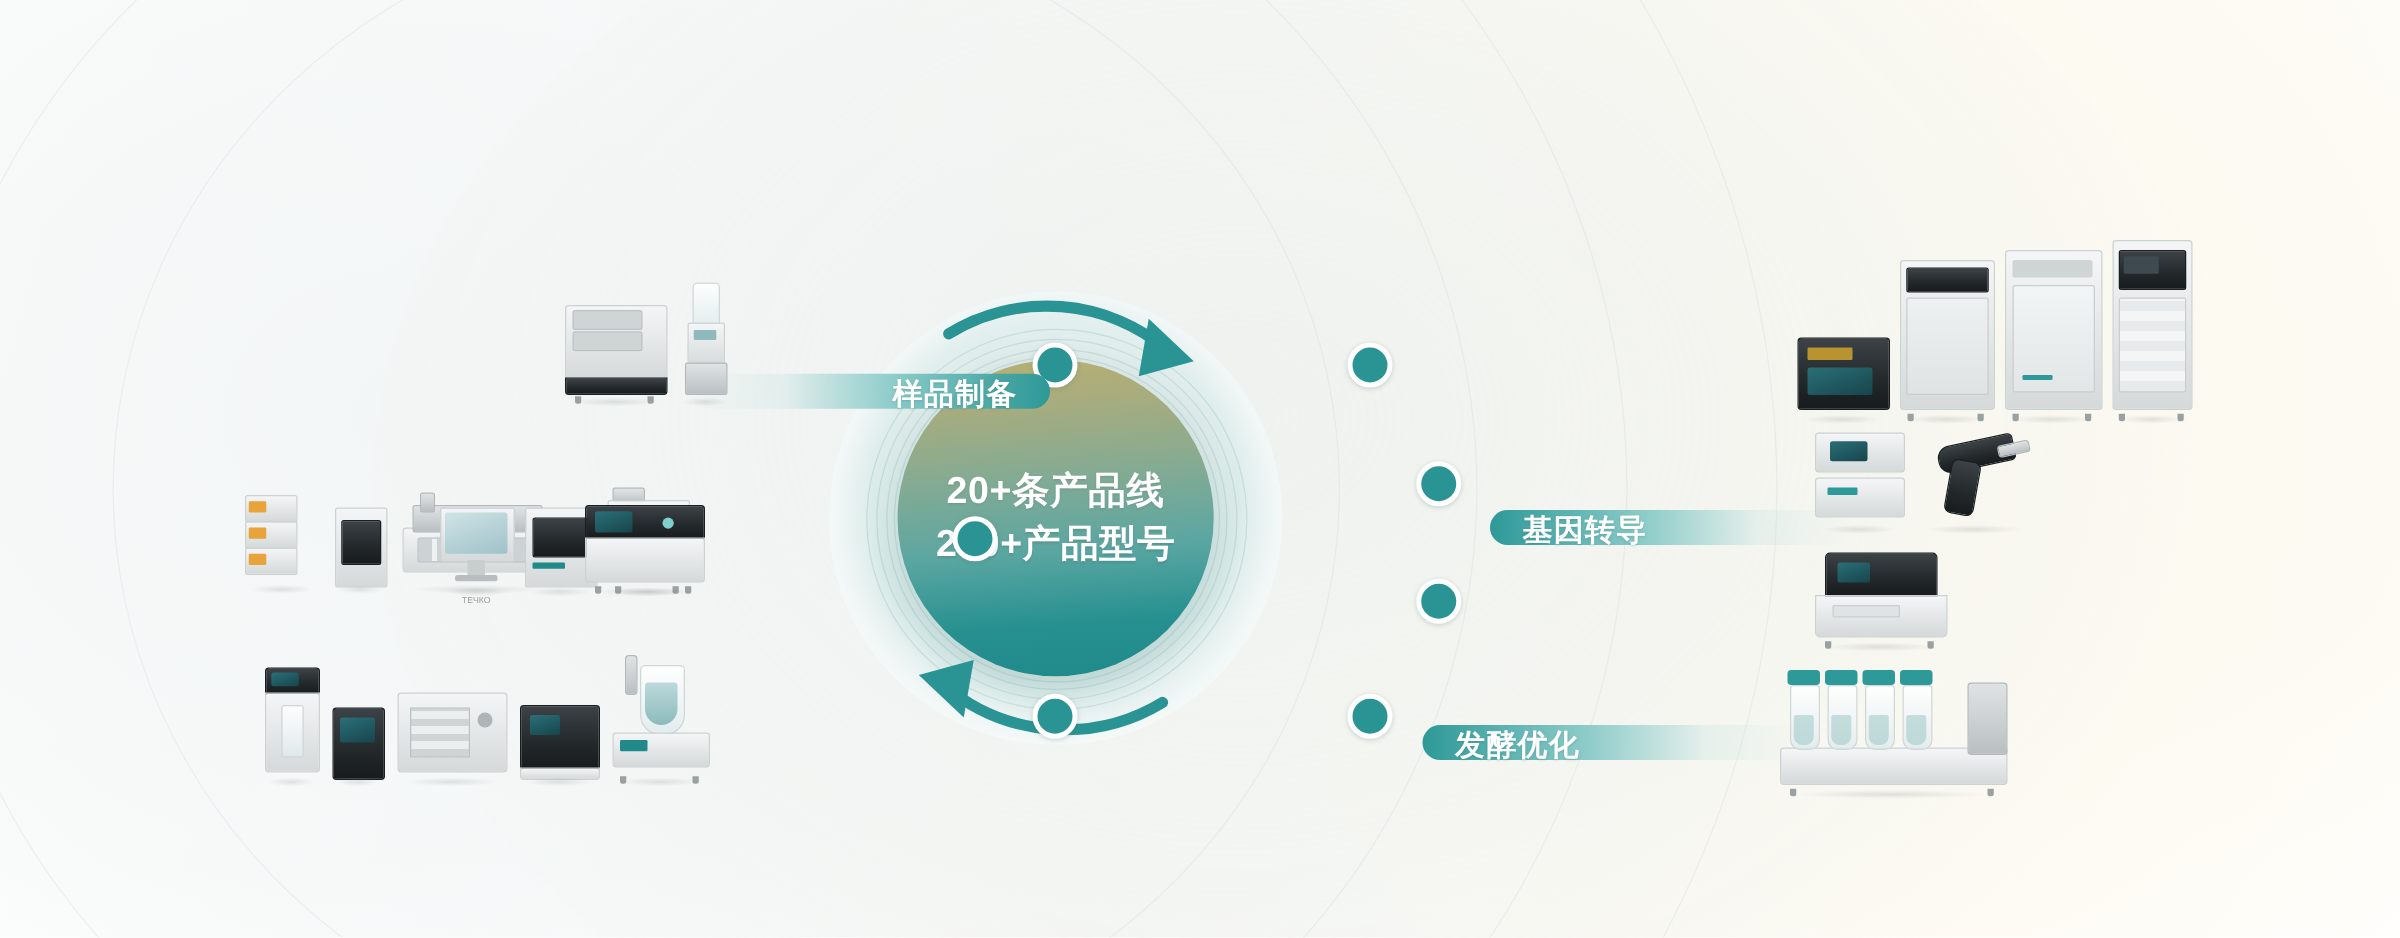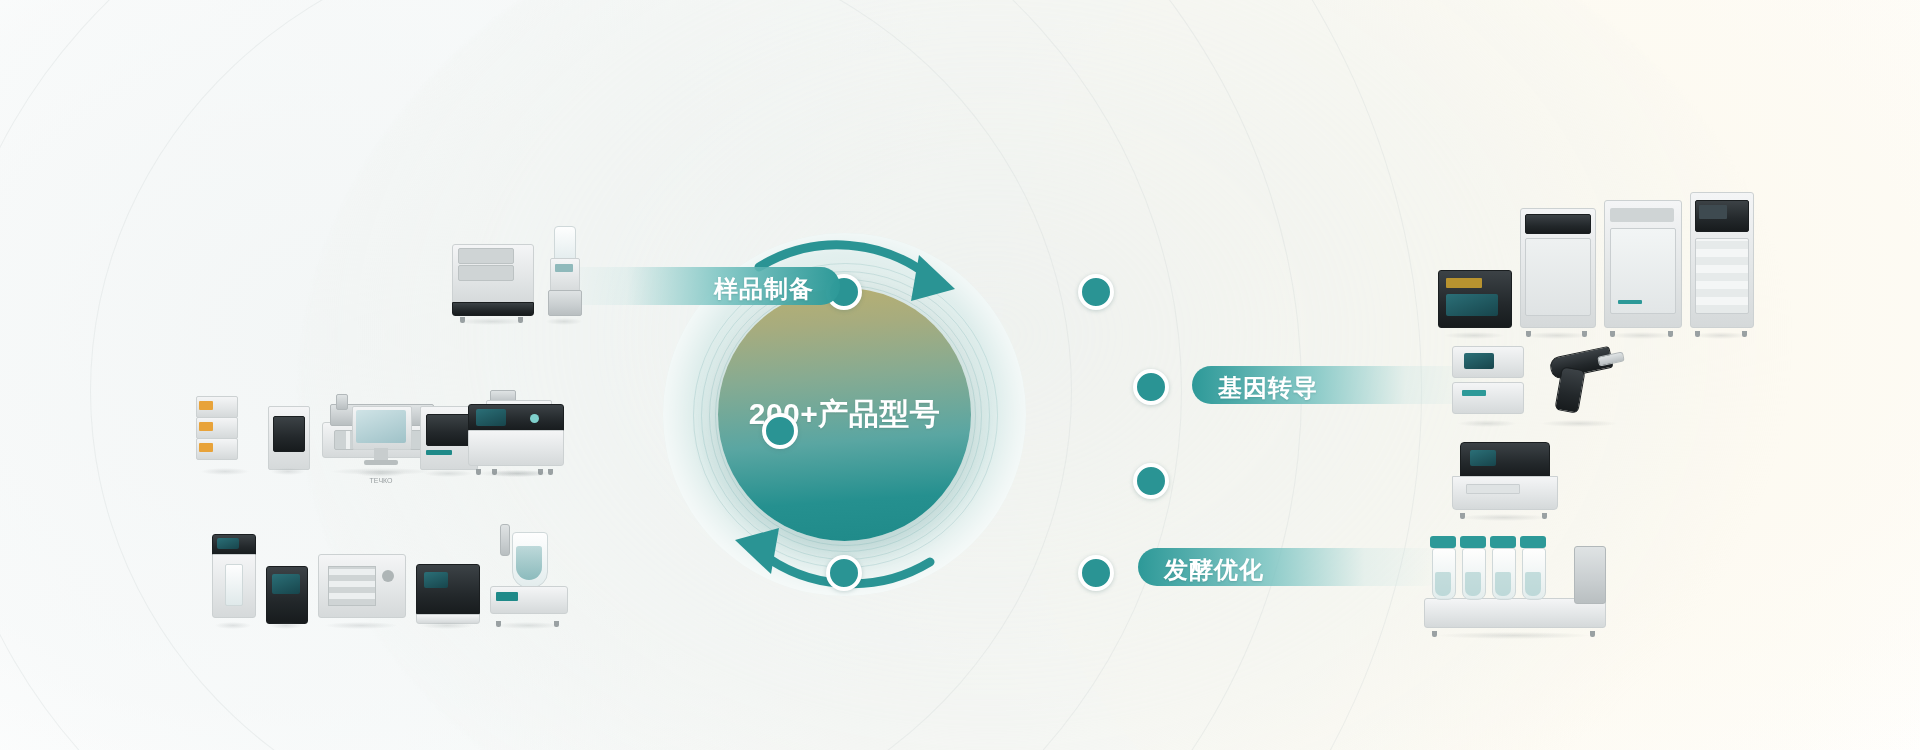--- a/index.html
+++ b/index.html
@@ -45,22 +45,22 @@
     text-shadow:0 1px 2px rgba(0,0,0,.10);white-space:nowrap;}
 
   .arrow-svg{position:absolute;left:-44px;top:-44px;width:451px;height:451px;overflow:visible;}
 
   
   .node{position:absolute;width:28px;height:28px;border-radius:50%;
     background:#2a9494;border:4px solid #ffffff;
     box-shadow:0 1px 4px rgba(60,110,110,.26);}
 
   
-  .pill{position:absolute;height:38px;border-radius:21px;display:flex;align-items:flex-end;
-    color:#ffffff;font-size:24px;font-weight:bold;letter-spacing:1px;white-space:nowrap;}
+  .pill{position:absolute;height:28px;border-radius:21px;display:flex;align-items:flex-start;
+    color:#ffffff;font-size:24px;font-weight:bold;letter-spacing:1px;white-space:nowrap;margin-top:32px;}
   .pill.left{justify-content:flex-end;padding-right:26px;
     background:linear-gradient(90deg, rgba(243,247,246,0) 0%, rgba(200,228,226,.35) 26%, rgba(120,195,193,.85) 58%, #2d9998 100%);}
   .pill.right{justify-content:flex-start;padding-left:26px;
     background:linear-gradient(90deg, #2d9998 0%, rgba(120,195,193,.85) 42%, rgba(200,228,226,.35) 74%, rgba(243,247,246,0) 100%);}
   .pill .txt{text-shadow:0 1px 2px rgba(30,90,90,.22);}
 
   
   .equip{position:absolute;display:flex;align-items:flex-end;gap:10px;}
   .eq{position:relative;flex:0 0 auto;}
   .eq .body{border-radius:3px;}
@@ -92,20 +92,21 @@
 
 
   <div class="hub">
     <div class="hub-halo"></div>
     <div class="hub-ring" style="left:30px;top:30px;width:303px;height:303px;"></div>
     <div class="hub-ring" style="left:38px;top:38px;width:287px;height:287px;"></div>
     <div class="hub-ring" style="left:46px;top:46px;width:271px;height:271px;"></div>
     <div class="hub-ring" style="left:52px;top:52px;width:259px;height:259px;"></div>
 
     <div class="hub-core">
+      <div class="hub-line">20+条产品线</div>
       <div class="hub-line">200+产品型号</div>
     </div>
 
     <svg class="arrow-svg" viewBox="0 0 451 451">
       <path d="M140 78 A 150 150 0 0 1 316 92" fill="none" stroke="#2a9494" stroke-width="9" stroke-linecap="round"></path>
       <polygon points="300,66 336,100 292,112" fill="#2a9494"></polygon>
       <path d="M311 373 A 150 150 0 0 1 136 359" fill="none" stroke="#2a9494" stroke-width="9" stroke-linecap="round"></path>
       <polygon points="152,385 116,351 160,339" fill="#2a9494"></polygon>
     </svg>
   </div>
@@ -115,21 +116,21 @@
   <div class="node" style="left:826px;top:555px;"></div>
   <div class="node" style="left:1078px;top:274px;"></div>
   <div class="node" style="left:1133px;top:369px;"></div>
   <div class="node" style="left:1133px;top:463px;"></div>
   <div class="node" style="left:1078px;top:555px;"></div>
 
   <div class="pill left" style="left:552px;top:267px;width:262px;">
     <span class="txt">样品制备</span>
   </div>
 
-  <div class="pill right" style="left:1192px;top:366px;width:262px;">
+  <div class="pill right" style="left:1192px;top:376px;width:262px;">
     <span class="txt">基因转导</span>
   </div>
   <div class="pill right" style="left:1138px;top:548px;width:280px;">
     <span class="txt">发酵优化</span>
   </div>
 
   <div class="equip" style="left:452px;top:228px;height:90px;">
     <div class="eq" style="width:80px;height:84px;">
       <div class="body metal" style="position:absolute;left:0;top:10px;width:80px;height:58px;border-radius:3px;"></div>
       <div style="position:absolute;left:6px;top:14px;width:54px;height:14px;background:#cfd4d5;border:1px solid #bcc2c3;border-radius:2px;"></div>

